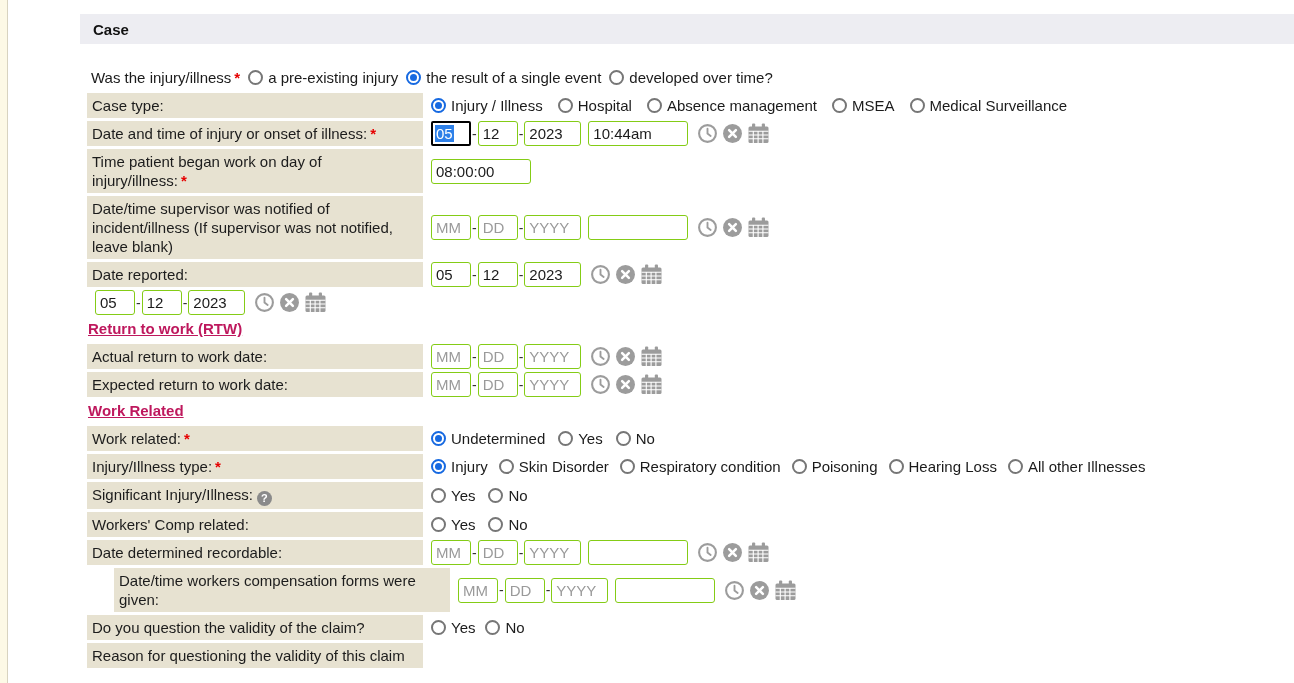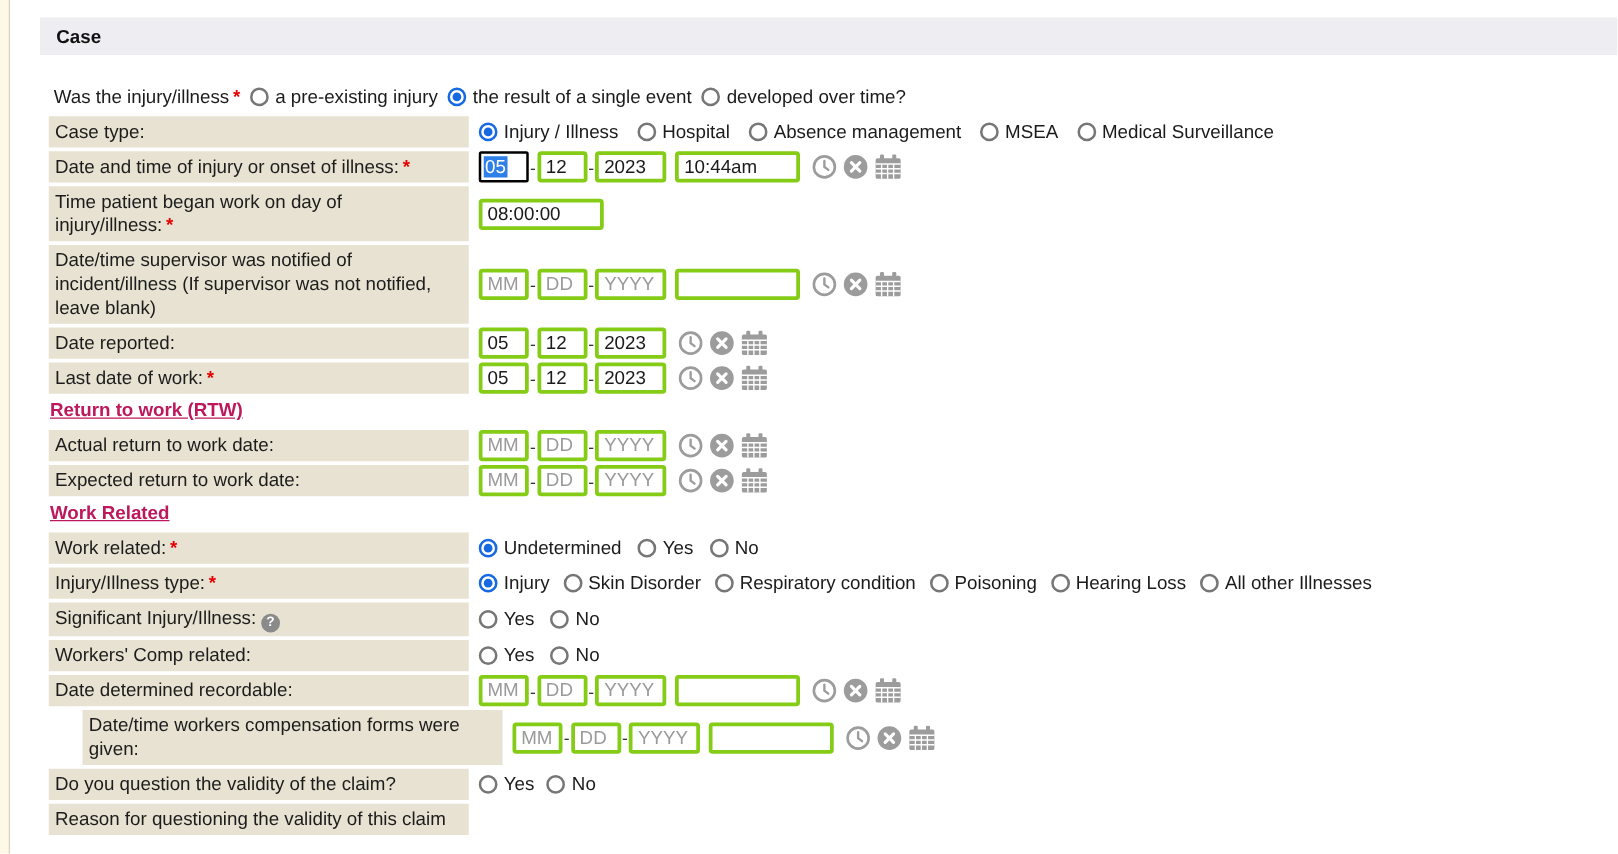--- a/index.html
+++ b/index.html
@@ -3,21 +3,21 @@
 <meta charset="utf-8">
 <style>
   * { box-sizing: border-box; }
   html,body { margin:0; padding:0; }
   body {
     width:1294px; height:683px; overflow:hidden;
     background:#ffffff;
     font-family:"Liberation Sans", sans-serif;
     font-size:15px; color:#1b1b1b;
   }
-  .page { display:flex; width:1294px; height:683px; }
+  .page { display:flex; width:1294px; height:683px;gap:48px; }
   .left-strip {
     width:8px; flex:none; height:683px;
     background:#fdf9e6; border-right:1px solid #d8d3c0;
   }
   .content { flex:1; padding-left:24px; }
   .hdr {
     margin-top:14px; height:30px; background:#ededf2;
     display:flex; align-items:center; padding-left:13px;
     font-weight:bold; font-size:15px; color:#111;
   }
@@ -47,21 +47,21 @@
     border:2px solid #767676; border-radius:50%; background:#fff;
   }
   .radio.checked { border-color:#1669e1; }
   .radio.checked::after {
     content:""; position:absolute; inset:2px; border-radius:50%; background:#1669e1;
   }
 
   
   .dgroup { display:flex; align-items:center; }
   .din {
-    height:25px; border:3px solid #84cc16; border-radius:3px;
+    height:25px; border:1px solid #84cc16; border-radius:3px;
     font-family:"Liberation Sans", sans-serif; font-size:15px;
     padding:1px 4px; color:#1b1b1b; background:#fff;
   }
   .din::placeholder { color:#9a9a9a; opacity:1; }
   .din.mm, .din.dd { width:40px; }
   .din.yyyy { width:57px; }
   .din.time { width:100px; margin-left:7px; }
   .dash { color:#333; margin:0 1px; font-size:14px; }
 
   .din.focusbox {
@@ -251,21 +251,20 @@
                   <g stroke="#fff" stroke-width="1.1" fill="none">
                     <path d="M1 8.2h20M1 12h20M1 15.8h20M5.8 8.2V20M10.6 8.2V20M15.4 8.2V20"></path>
                   </g>
                 </svg>
             </span>
           </div>
         </div>
       </div>
 
       <div class="row">
-        <div class="label-cell"><span>Last date of work:</span><span class="req">*</span></div>
         <div class="field-cell">
           <div class="dgroup">
             <input class="din mm" value="05" style="">
             <span class="dash">-</span>
             <input class="din dd" value="12" style="">
             <span class="dash">-</span>
             <input class="din yyyy" value="2023" style="">
             <span class="icons">
               <svg class="icn" viewBox="0 0 20 20">
                   <circle cx="10" cy="10" r="8" fill="none" stroke="#9c9c9c" stroke-width="2"></circle>

